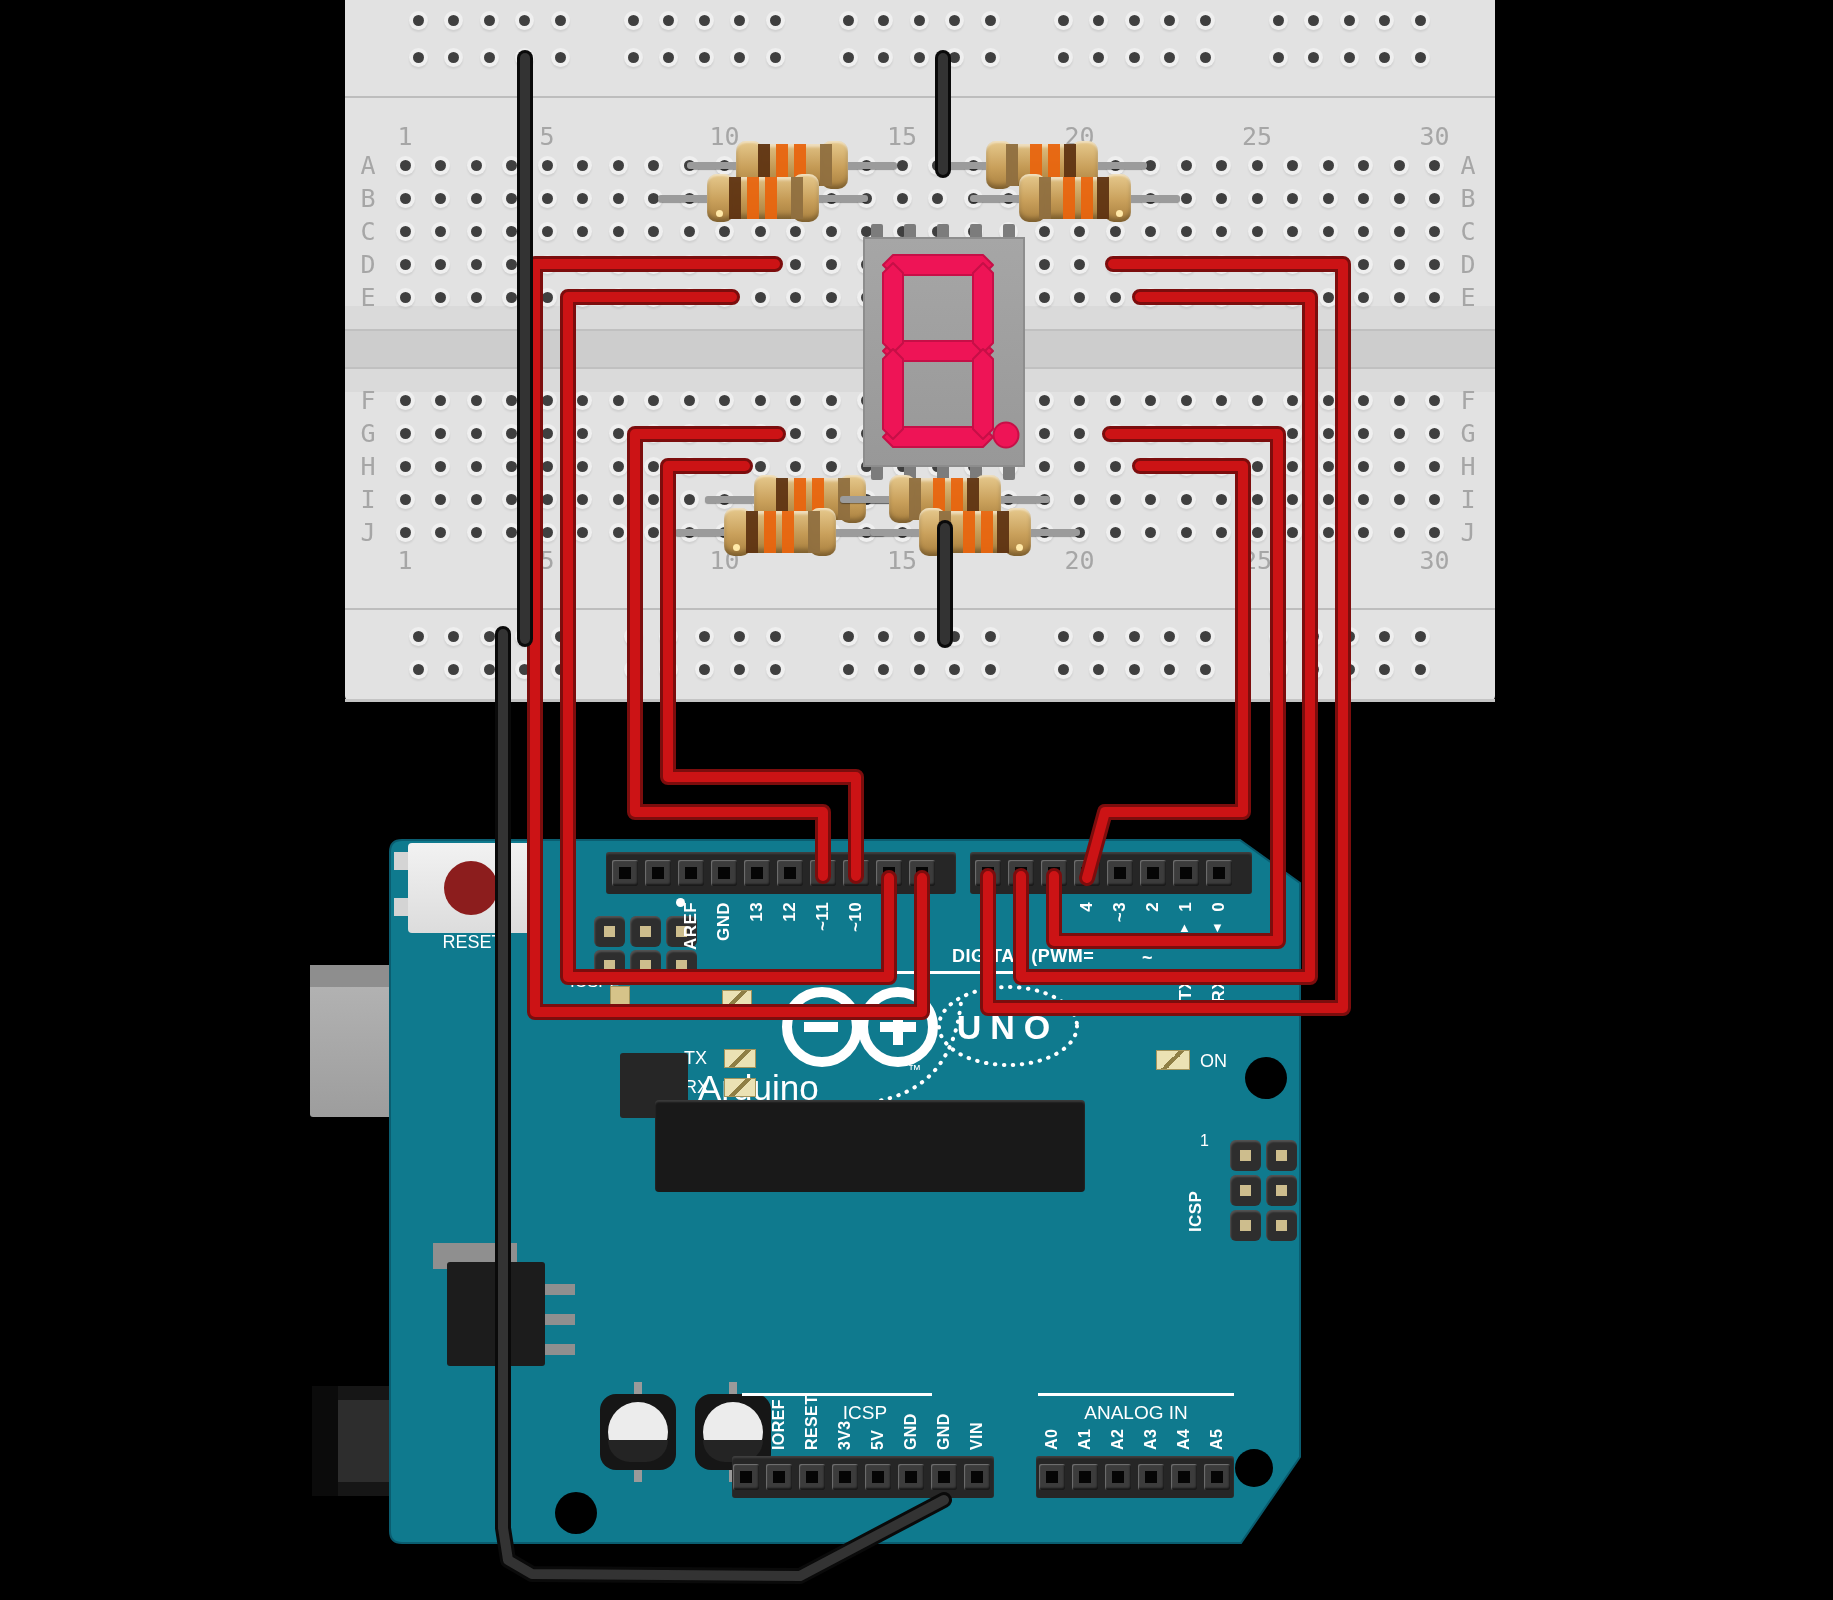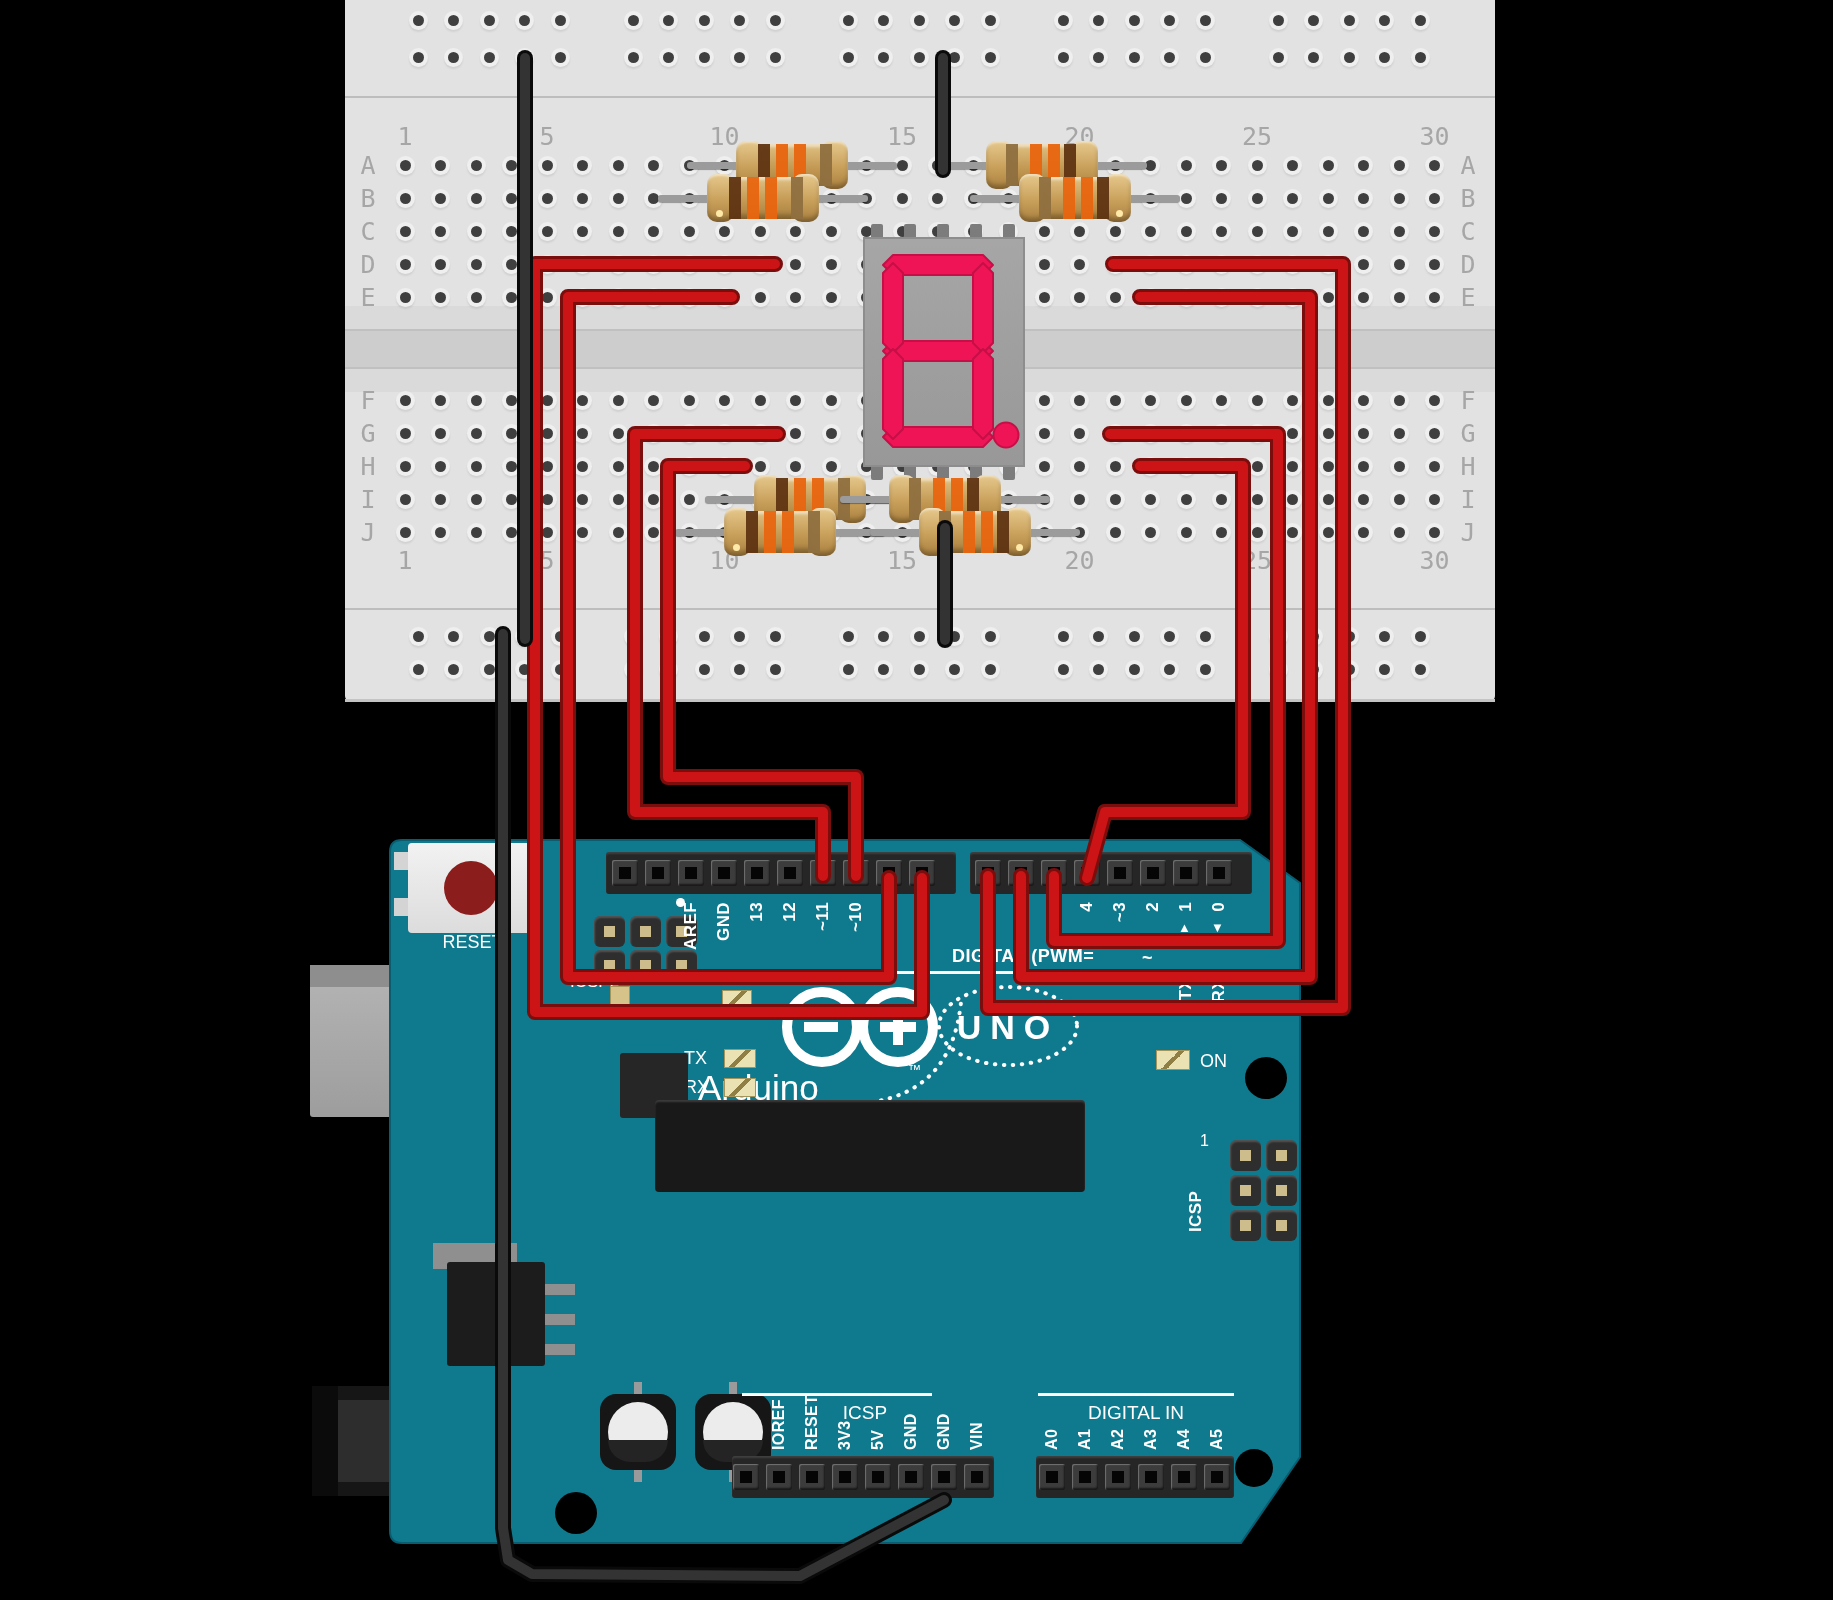--- a/index.html
+++ b/index.html
@@ -771,21 +771,21 @@
       <div class=" captop" style="left: 608px; top: 1402px; width: 60px; height: 60px; background: rgb(236, 236, 236);"></div>
       <div style="left: 608px; top: 1440px; width: 60px; height: 22px; background: rgb(36, 36, 36); border-radius: 0px 0px 30px 30px;"></div>
       <div style="left: 729px; top: 1382px; width: 8px; height: 13px; background: rgb(154, 154, 154);"></div>
       <div style="left: 729px; top: 1469px; width: 8px; height: 13px; background: rgb(154, 154, 154);"></div>
       <div style="left: 695px; top: 1394px; width: 76px; height: 76px; background: rgb(22, 22, 22); border-radius: 16px;"></div>
       <div class=" captop" style="left: 703px; top: 1402px; width: 60px; height: 60px; background: rgb(236, 236, 236);"></div>
       <div style="left: 703px; top: 1440px; width: 60px; height: 22px; background: rgb(36, 36, 36); border-radius: 0px 0px 30px 30px;"></div>
       <div style="left: 742px; top: 1393px; width: 190px; height: 3px; background: rgb(255, 255, 255);"></div>
       <div style="left: 795px; top: 1402px; width: 140px; height: 22px; color: rgb(255, 255, 255); font-size: 19px; text-align: center;">ICSP</div>
       <div style="left: 1038px; top: 1393px; width: 196px; height: 3px; background: rgb(255, 255, 255);"></div>
-      <div style="left: 1038px; top: 1402px; width: 196px; height: 22px; color: rgb(255, 255, 255); font-size: 19px; text-align: center;">DIGITAL IN</div>
+      <div style="left: 1038px; top: 1402px; width: 196px; height: 22px; color: rgb(255, 255, 255); font-size: 19px; text-align: center;">ANALOG IN</div>
       <div class="pinstrip" style="left: 732px; top: 1456px; width: 262px; height: 42px;"></div>
       <div class="pinstrip" style="left: 1036px; top: 1456px; width: 198px; height: 42px;"></div>
       <div class="pinhole" style="left: 733px; top: 1464px; width: 26px; height: 26px;">
         <b></b>
       </div>
       <div class="pinhole" style="left: 766px; top: 1464px; width: 26px; height: 26px;">
         <b></b>
       </div>
       <div class="pinhole" style="left: 799px; top: 1464px; width: 26px; height: 26px;">
         <b></b>

